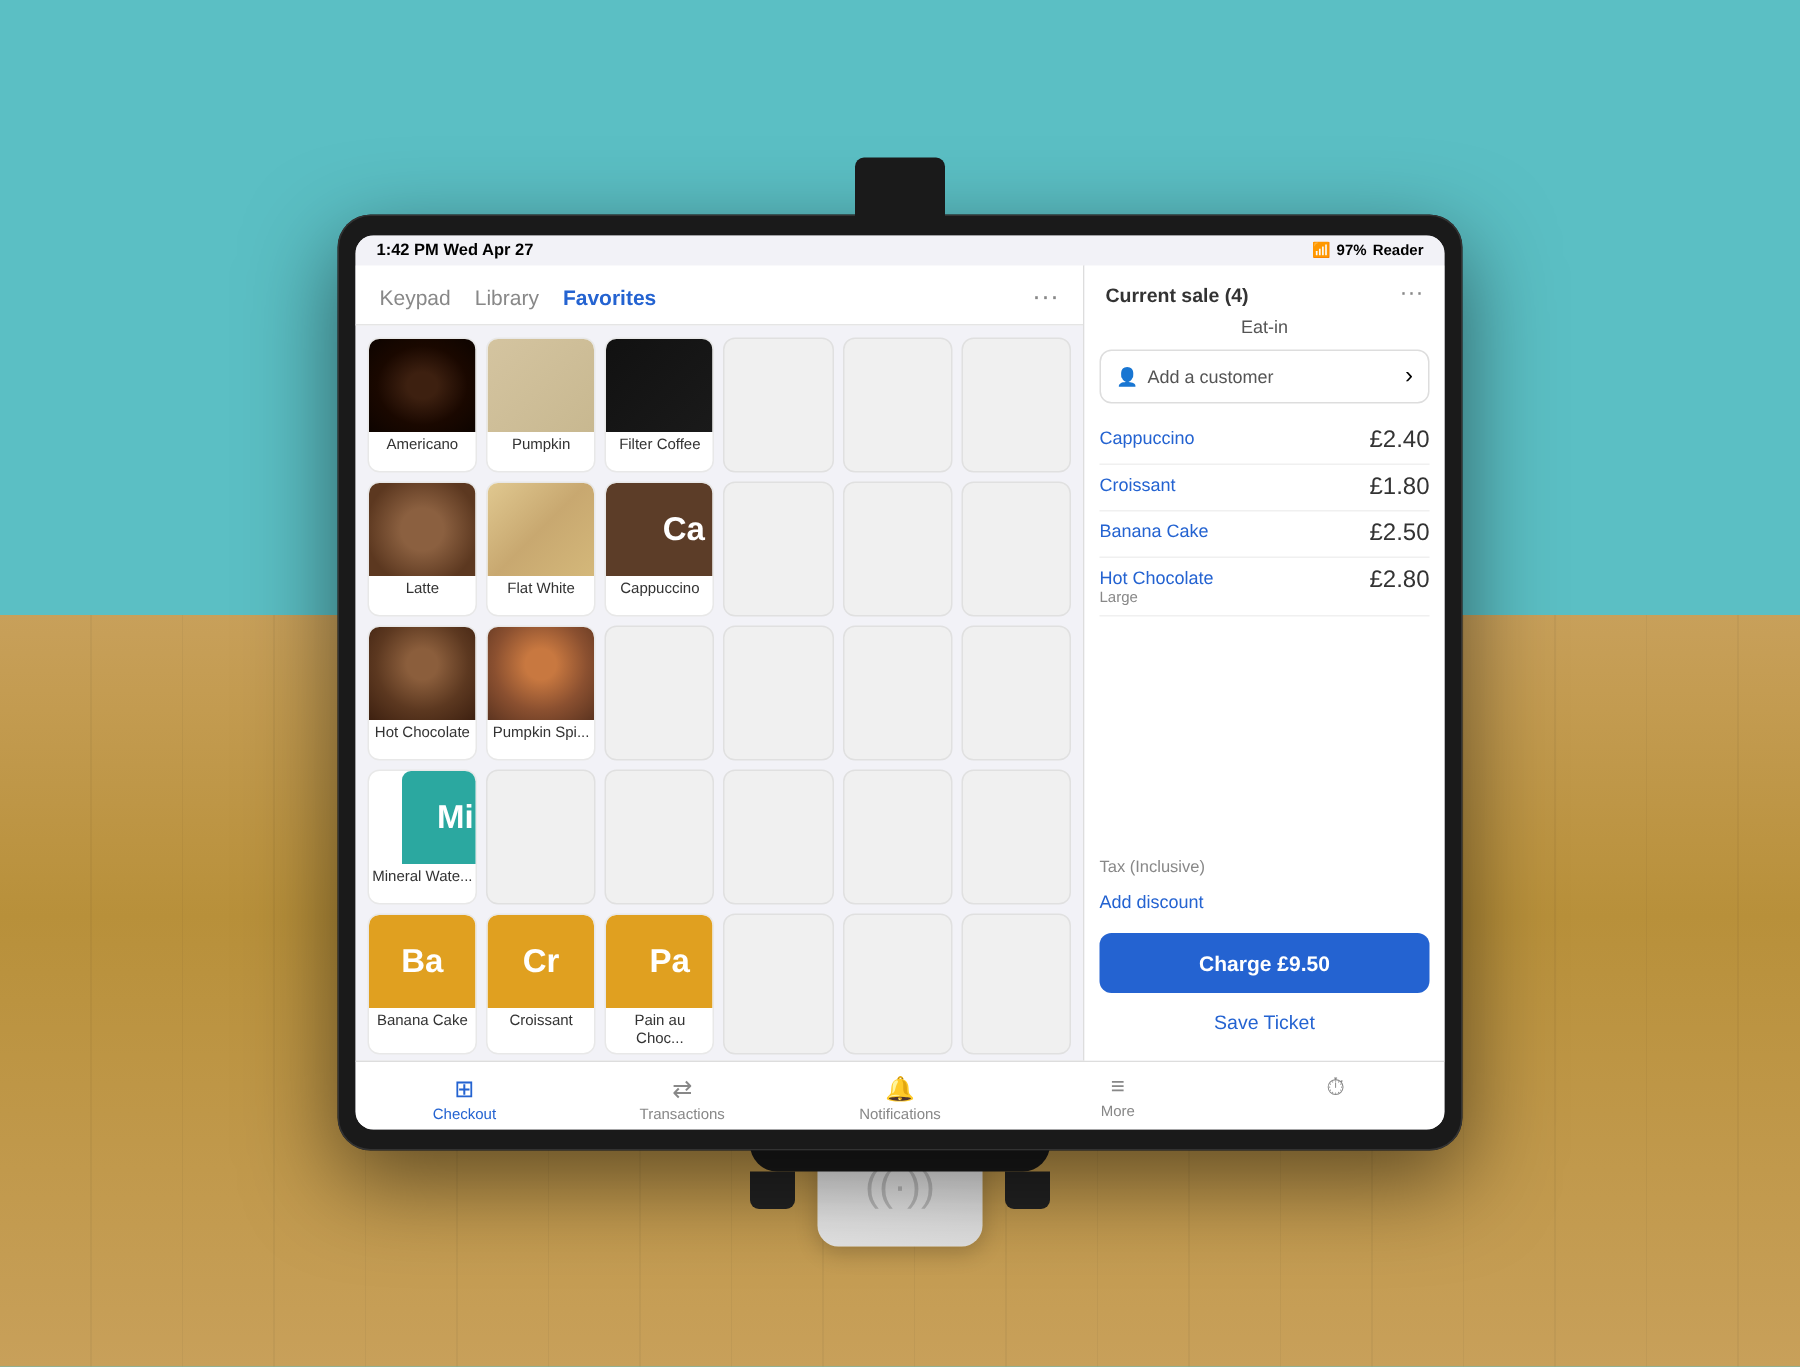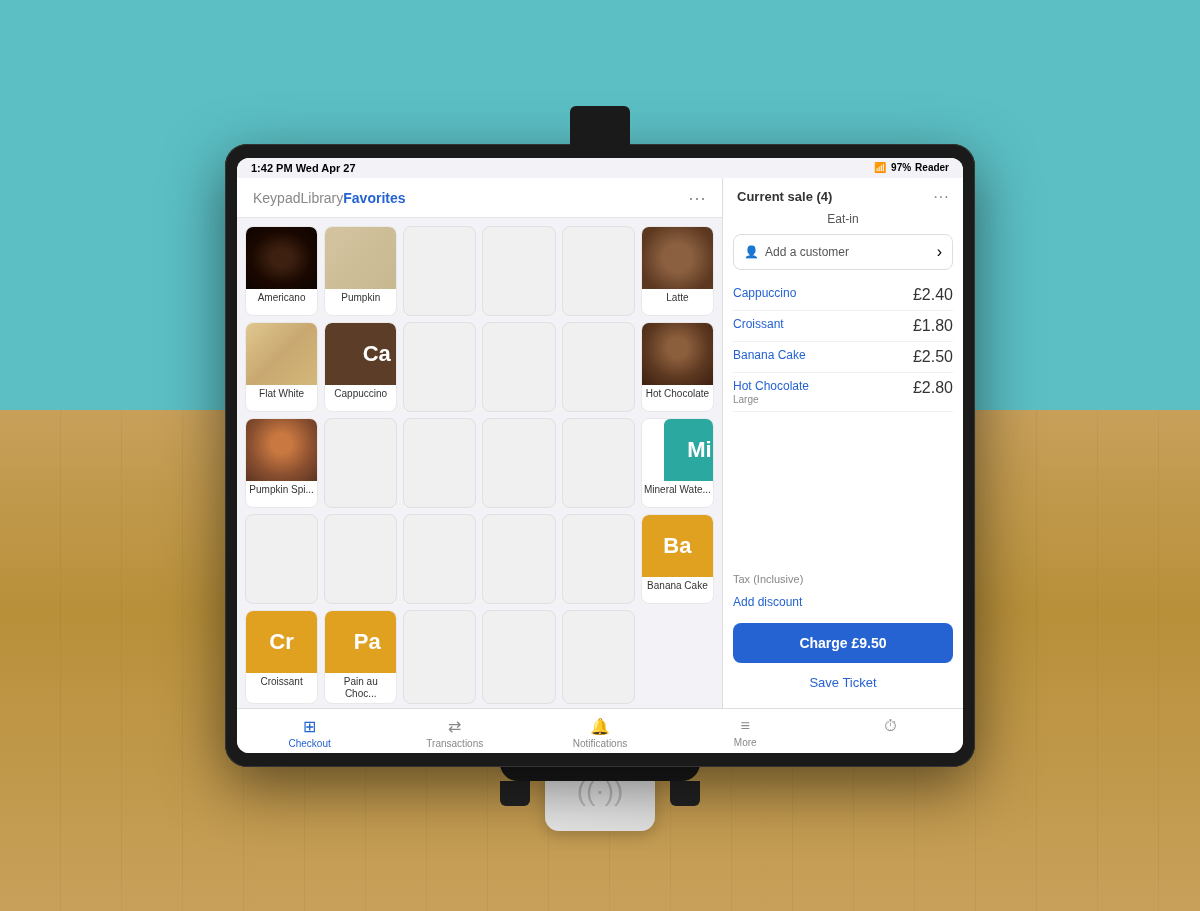--- a/index.html
+++ b/index.html
@@ -104,20 +104,21 @@
     .tab-bar {
       display: flex;
       align-items: center;
       justify-content: space-between;
       padding: 10px 16px 8px;
       background: #fff;
       border-bottom: 1px solid #e5e5e5;
     }
     .tab-buttons {
       display: flex;
+      gap: 16px;
     }
     .tab-btn {
       font-size: 14px;
       font-weight: 500;
       color: #888;
       cursor: pointer;
       padding: 2px 0;
     }
     .tab-btn.active {
       color: #2463d1;
@@ -459,20 +460,26 @@
                   <svg width="100%" height="62" style="position: absolute; top: 0px; left: 0px;"></svg>
                 </div>
                 <div class="product-name">Americano</div>
               </div>
               <div class="product-item">
                 <div class="product-img img-espresso" style="position: relative;">
                   <svg width="100%" height="62" style="position: absolute; top: 0px; left: 0px;"></svg>
                 </div>
                 <div class="product-name">Pumpkin</div>
               </div>
+              <div class="product-item">
+                <div class="product-img img-filter" style="position: relative;">
+                  <svg width="100%" height="62" style="position: absolute; top: 0px; left: 0px;"></svg>
+                </div>
+                <div class="product-name">Filter Coffee</div>
+              </div>
               <div class="product-item empty"></div>
               <div class="product-item empty"></div>
               <div class="product-item empty"></div>
               <div class="product-item">
                 <div class="product-img img-latte" style="position: relative;">
                   <svg width="100%" height="62" style="position: absolute; top: 0px; left: 0px;"></svg>
                 </div>
                 <div class="product-name">Latte</div>
               </div>
               <div class="product-item">

